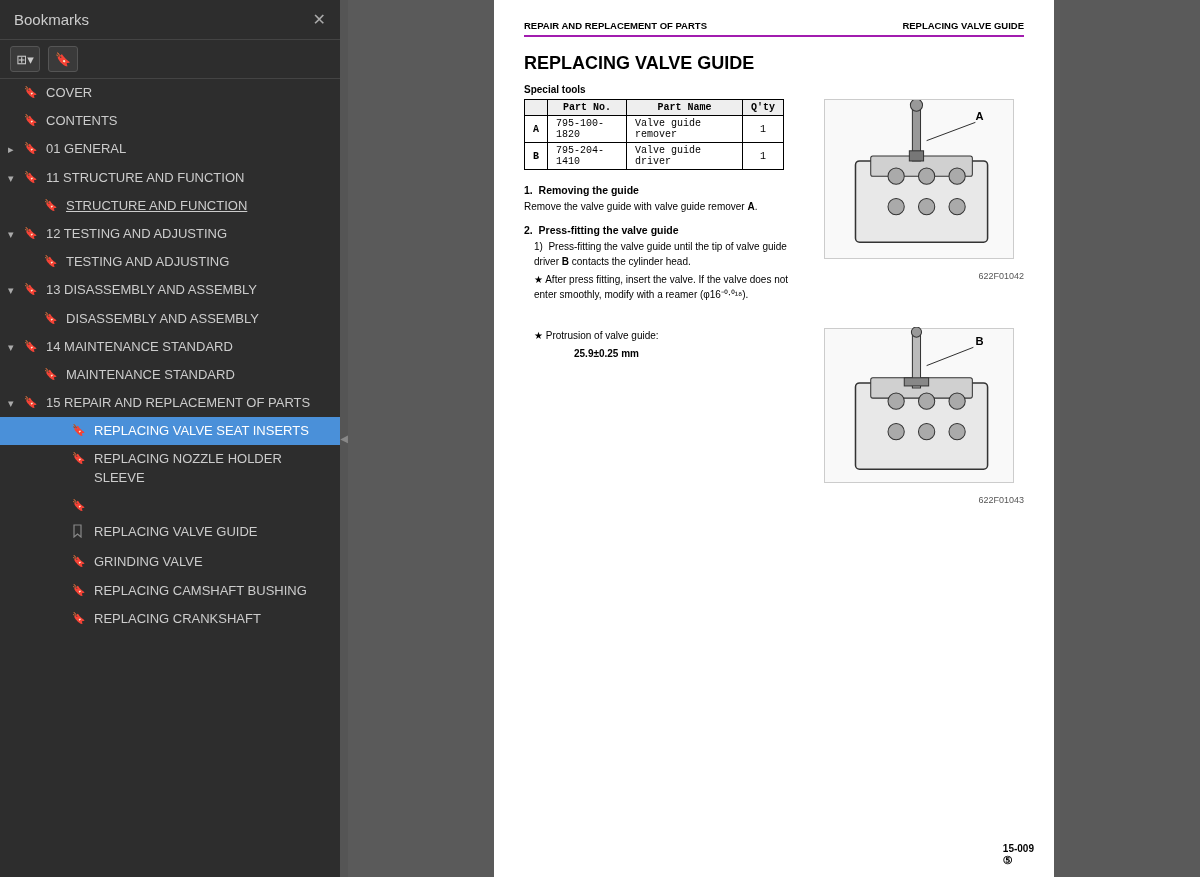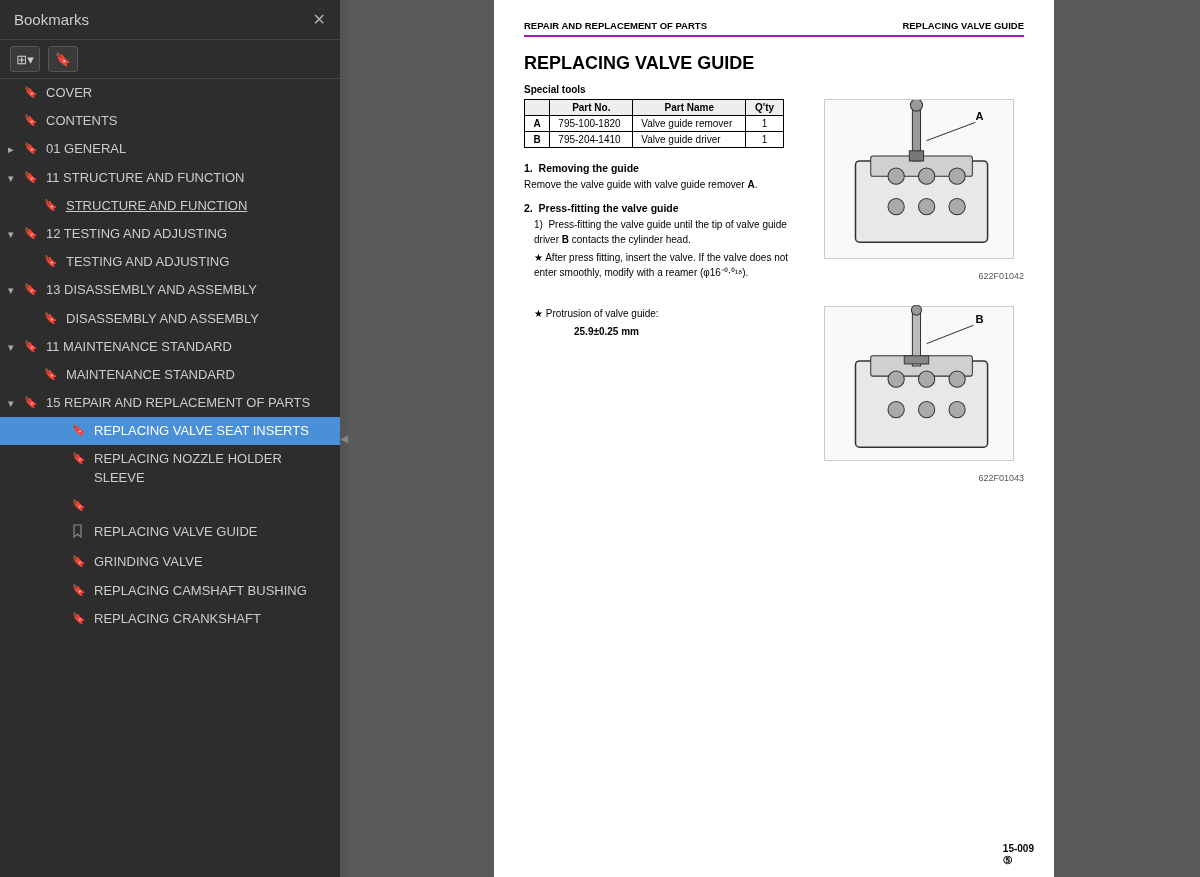--- a/index.html
+++ b/index.html
@@ -179,20 +179,21 @@
     .tools-table {
       border-collapse: collapse;
       font-size: 10px;
       margin-bottom: 14px;
       width: 260px;
     }
     .tools-table th, .tools-table td {
       border: 1px solid #000;
       padding: 2px 8px;
       text-align: left;
+      font-family: Liberation Mono, monospace;
     }
     .tools-table th {
       background: #eee;
       text-align: center;
       font-weight: bold;
     }
     .tools-table td.row-label {
       font-weight: bold;
       text-align: center;
       background: #fff;
@@ -329,21 +330,21 @@
         <span class="label">13 DISASSEMBLY AND ASSEMBLY</span>
       </div>
       <div class="bm-item" style="padding-left: 28px;">
         <span class="arrow"></span>
         <span class="bookmark-icon" style="font-size: 11px;">🔖</span>
         <span class="label">DISASSEMBLY AND ASSEMBLY</span>
       </div>
       <div class="bm-item" style="padding-left: 8px;">
         <span class="arrow">▾</span>
         <span class="bookmark-icon" style="font-size: 11px;">🔖</span>
-        <span class="label">11 MAINTENANCE STANDARD</span>
+        <span class="label">14 MAINTENANCE STANDARD</span>
       </div>
       <div class="bm-item" style="padding-left: 28px;">
         <span class="arrow"></span>
         <span class="bookmark-icon" style="font-size: 11px;">🔖</span>
         <span class="label">MAINTENANCE STANDARD</span>
       </div>
       <div class="bm-item" style="padding-left: 8px;">
         <span class="arrow">▾</span>
         <span class="bookmark-icon" style="font-size: 11px;">🔖</span>
         <span class="label">15 REPAIR AND REPLACEMENT OF PARTS</span>

